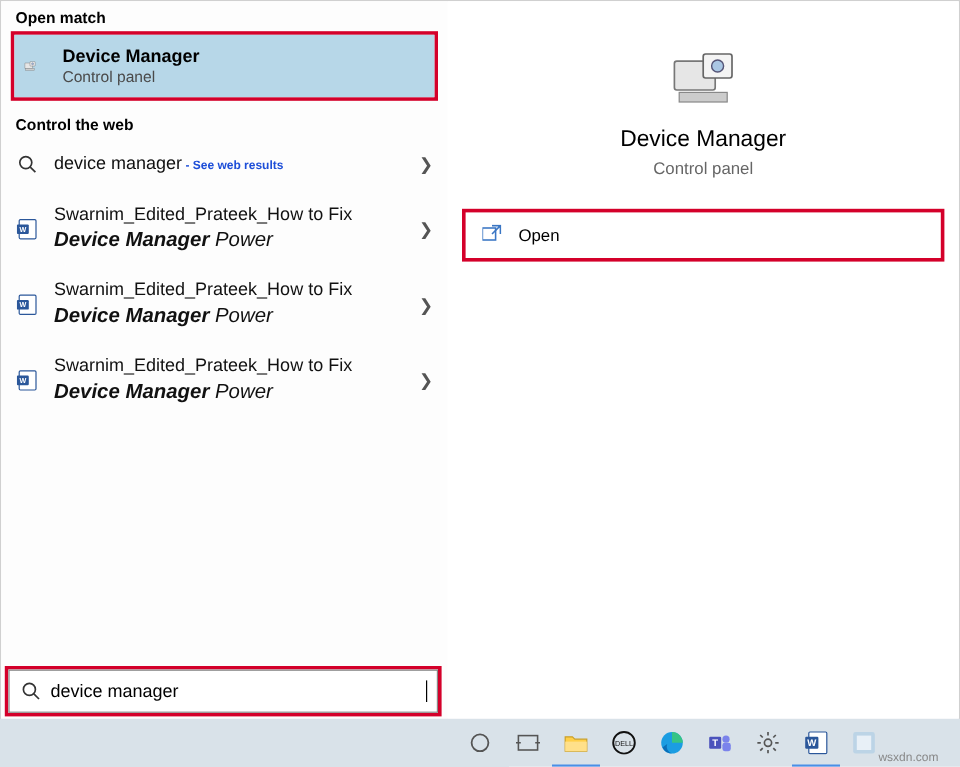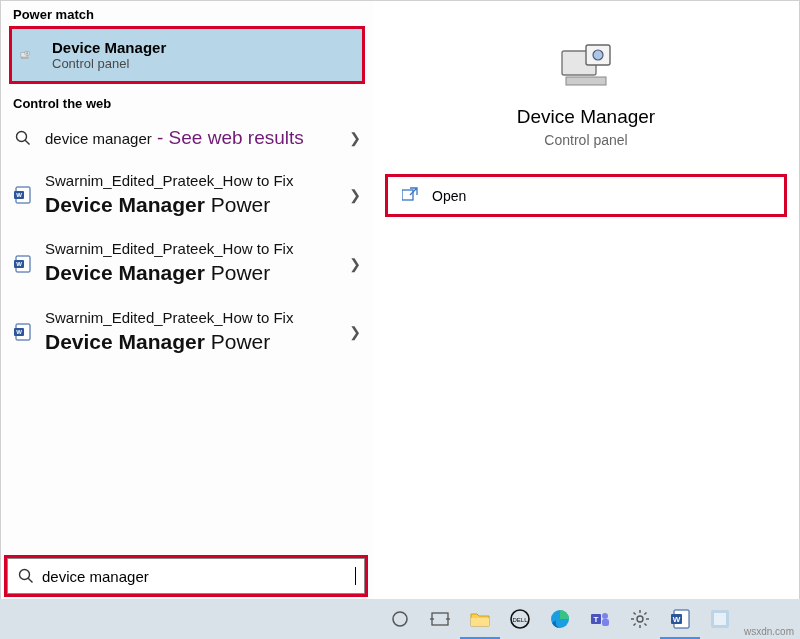--- a/index.html
+++ b/index.html
@@ -37,24 +37,24 @@
 .bm-title { font-size: 15px; font-weight: 600; }
 .bm-sub { font-size: 13px; color: #4a4a4a; }
 
 .web-row, .doc-row {
   display: flex; align-items: center;
   padding: 10px 12px; min-height: 44px;
   cursor: pointer;
 }
 .row-icon { width: 20px; height: 20px; margin-right: 12px; flex-shrink: 0; display:flex; align-items:center; justify-content:center;}
 .row-text { flex: 1; font-size: 15px; line-height: 1.35; color: #111; }
-.row-text .muted { color: #701a75; font-size: 19px; }
+.row-text .muted { color: #1d4ed8; font-size: 10px; font-weight: bold; }
 .chev { color: #555; font-size: 14px; margin-left: 8px; }
 
-.doc-row .line2 { font-size: 21px; }
+.doc-row .line2 { font-size: 17px; font-style: italic; }
 .doc-row .line2 b { font-weight: 600; }
 
 .preview-center { text-align: center; padding-top: 40px; }
 .dm-icon-big { width: 56px; height: 48px; margin: 0 auto 14px; }
 .pv-title { font-size: 19px; font-weight: 400; }
 .pv-sub { font-size: 14px; color: #666; margin-top: 4px; }
 
 .open-box {
   margin: 26px 12px 12px; border: 3px solid #d4002a;
 }
@@ -88,31 +88,31 @@
   padding-left: 380px;
 }
 .task-item {
   width: 40px; height: 40px; display: flex;
   align-items: center; justify-content: center;
   cursor: pointer;
 }
 .ti-underline { box-shadow: inset 0 -2px 0 #4a8fe7; }
 
 .watermark {
-  position: absolute; right: 6px; bottom: 2px;
+  position: absolute; right: 18px; bottom: 2px;
   font-size: 10px; color: #888;
 }
 </style>
 </head>
 <body>
 
 <div class="panel">
   <div class="left-col">
 
-    <div class="section-label">Power match</div>
+    <div class="section-label">Open match</div>
 
     <div class="best-match-box">
       <div class="best-match-item">
         <span class="row-icon">
           <svg class="dm-icon-small" viewBox="0 0 28 24">
             <rect x="2" y="5" width="18" height="13" rx="1" fill="#e6e6e6" stroke="#777"></rect>
             <rect x="14" y="2" width="12" height="10" rx="1" fill="#f4f4f4" stroke="#666"></rect>
             <circle cx="20" cy="7" r="2.3" fill="#aac7e4" stroke="#557"></circle>
             <rect x="4" y="18" width="20" height="4" fill="#ccc" stroke="#888"></rect>
           </svg>

